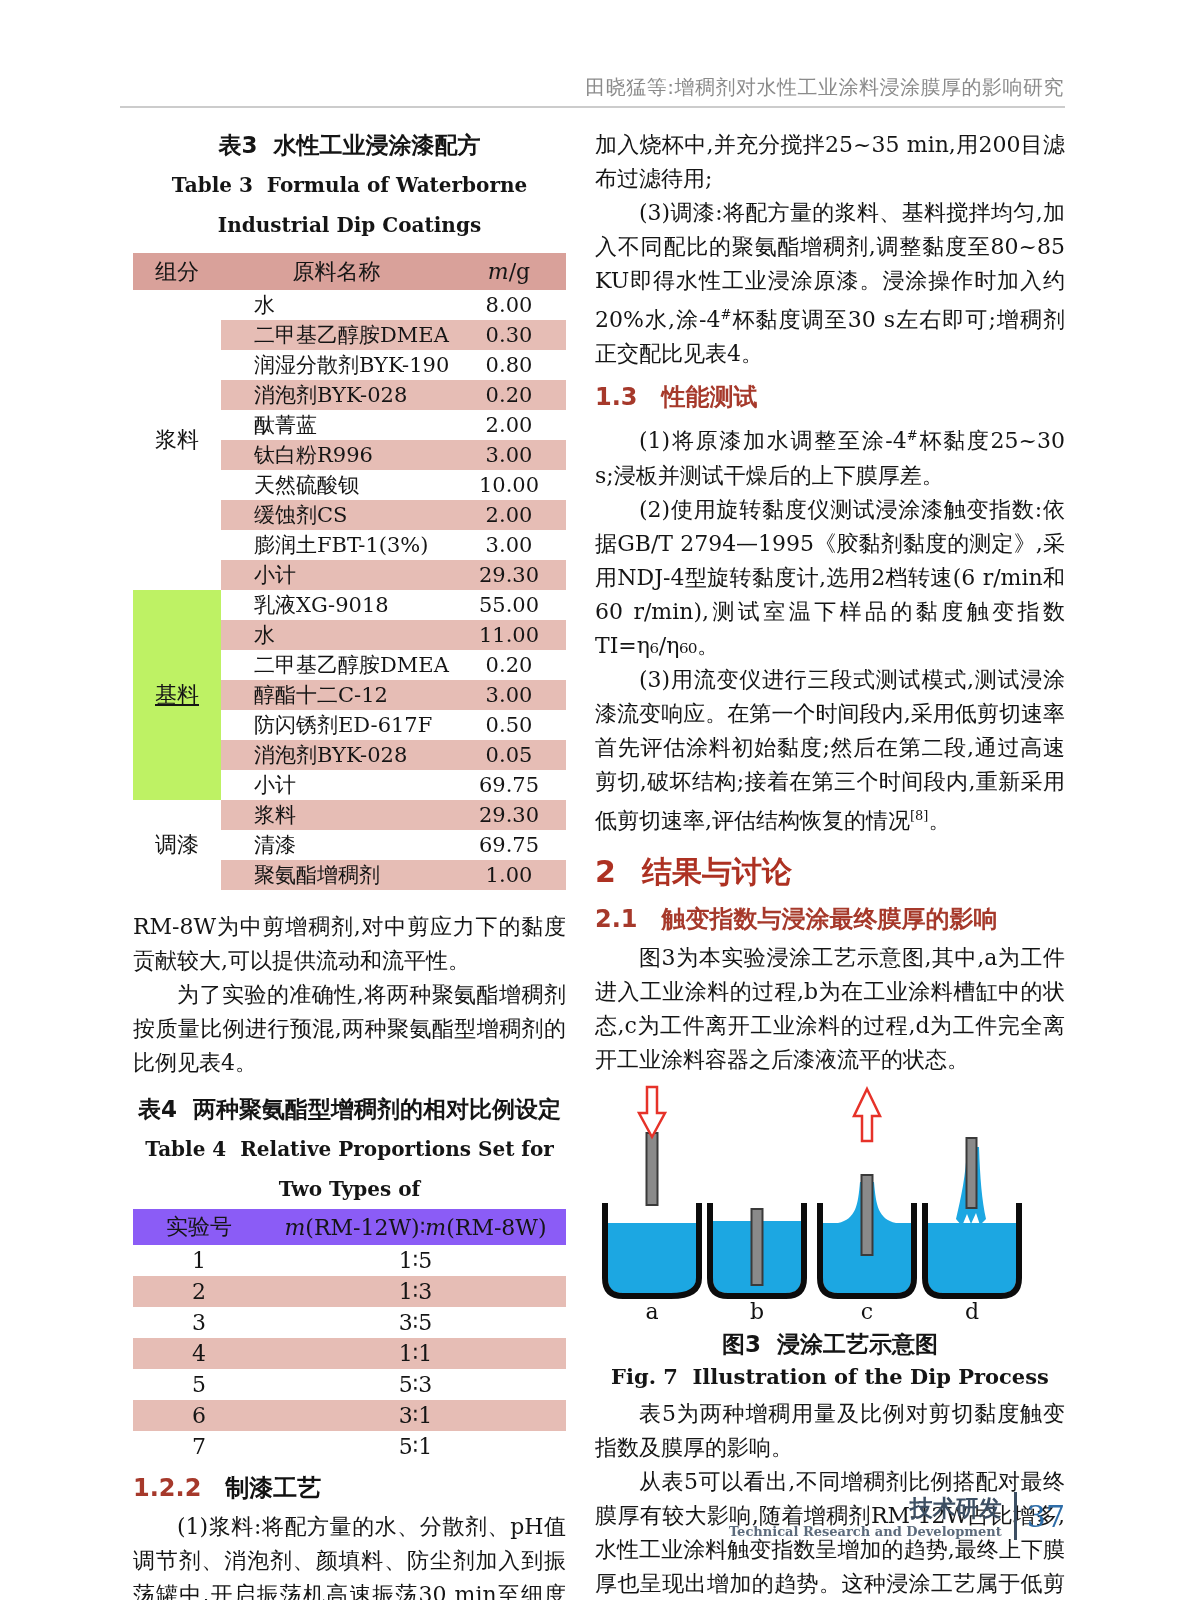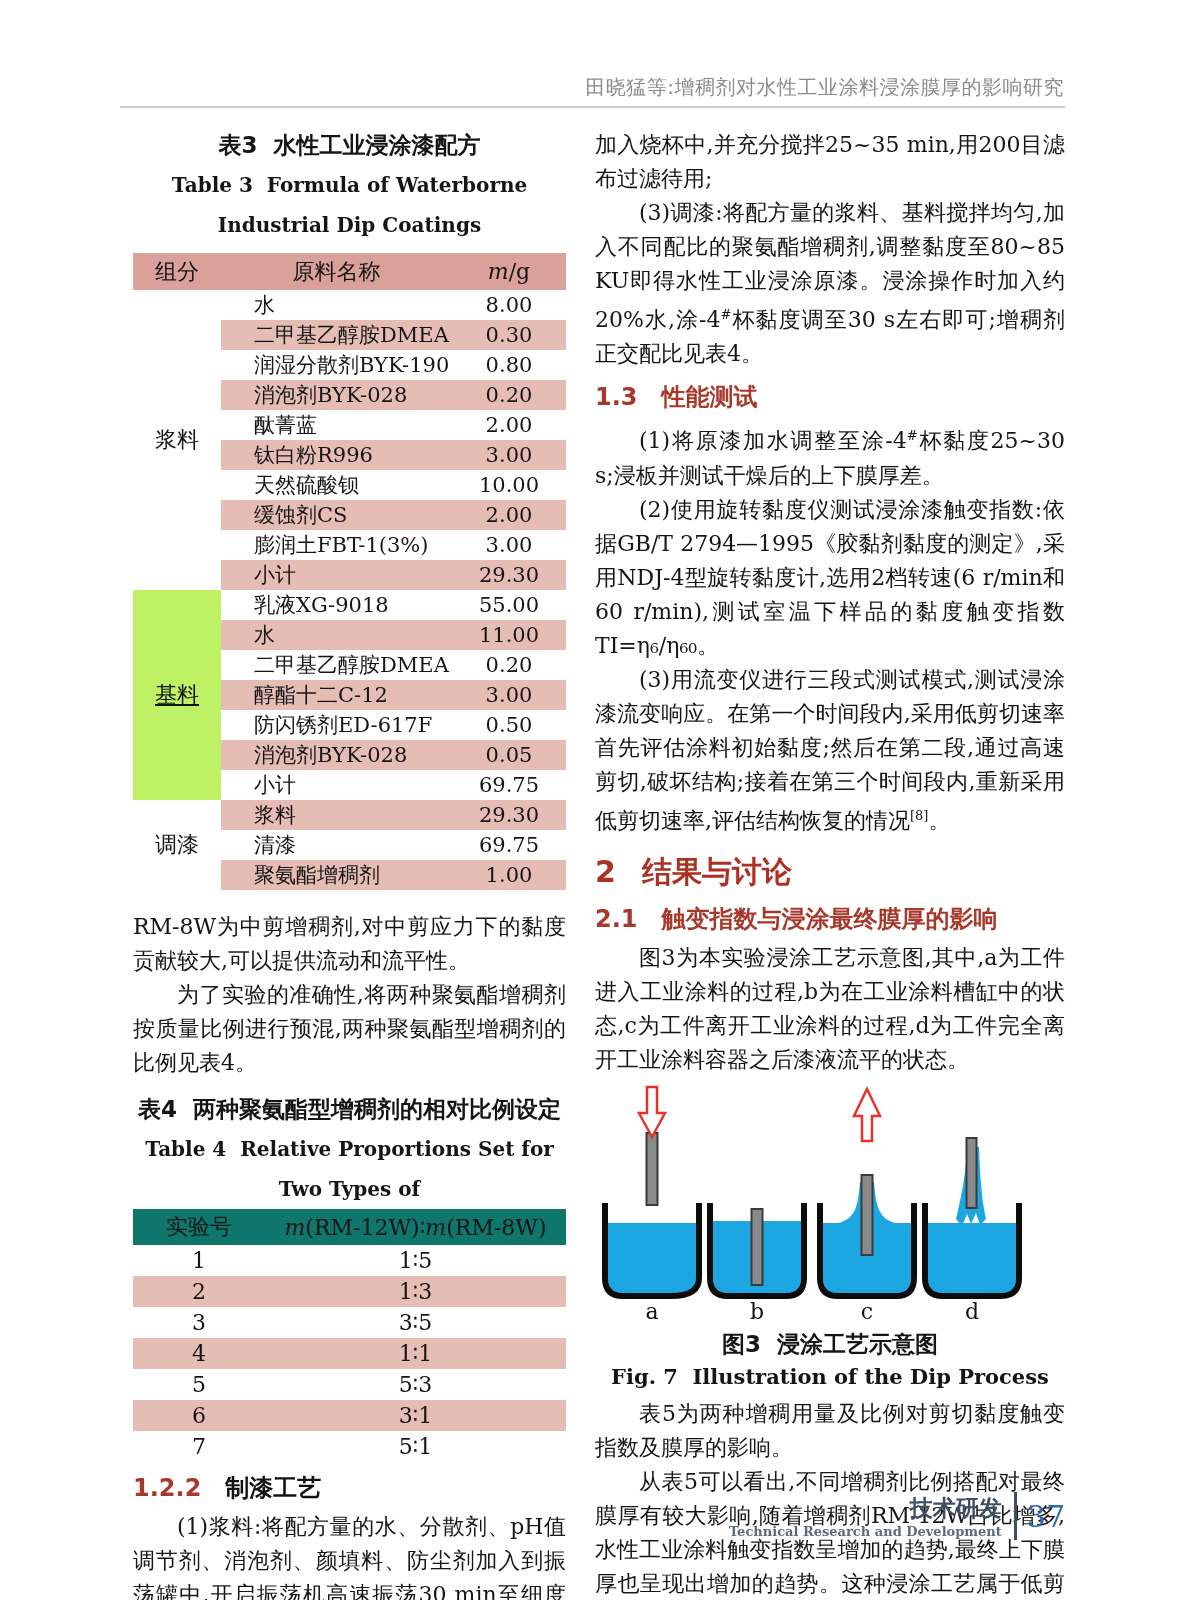--- a/index.html
+++ b/index.html
@@ -21,21 +21,21 @@
   .t3{font-size:21px;}
   .t3 th{background:#D9A19A;font-weight:400;height:35px;font-size:22px;}
   .t3 td{height:26px;}
   .t3 .grp{width:86px;text-align:center;font-size:22px;}
   .t3 .nm{text-align:left;padding-left:33px;}
   .t3 .vl{width:112px;text-align:center;}
   .t3 tr.alt .nm,.t3 tr.alt .vl{background:#E6BDB5;}
   .grp.gp{background:#bef264;text-decoration:underline;}
 
   .t4{font-size:22px;}
-  .t4 th{background:#0f766e;font-weight:400;height:34px;}
+  .t4 th{background:#8b5cf6;font-weight:400;height:34px;}
   .t4 td{height:29px;text-align:center;}
   .t4 .c1{width:130px;}
   .t4 tr.alt td{background:#E6BDB5;}
 
   .body{font-size:22px;line-height:34px;text-align:justify;margin:0;}
   .ind{text-indent:2em;}
   .mt{margin-top:20px;}
   .mt-s{margin-top:14px;}
   sup{font-size:13px;}
   .it{font-style:italic;}

